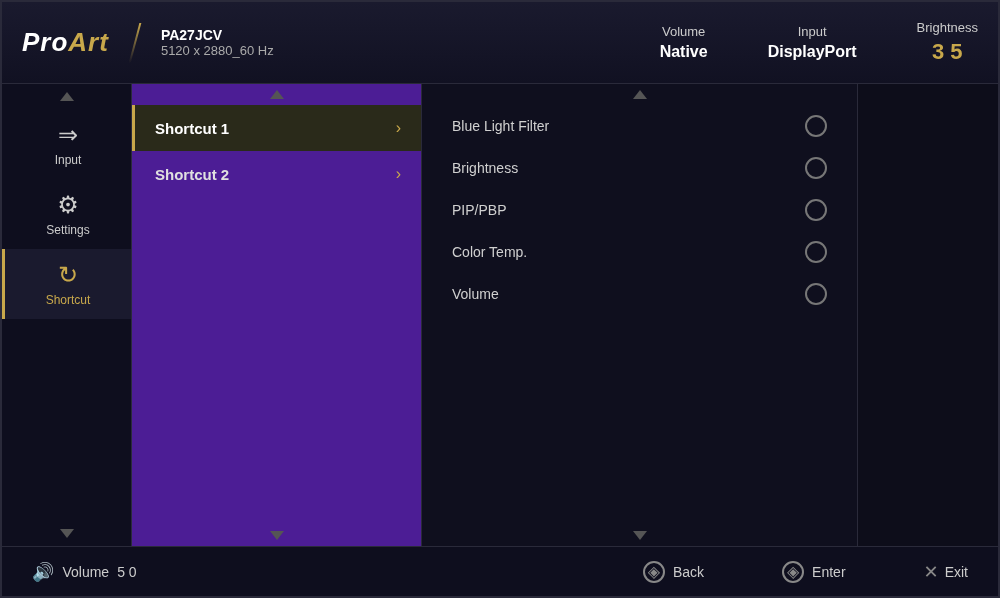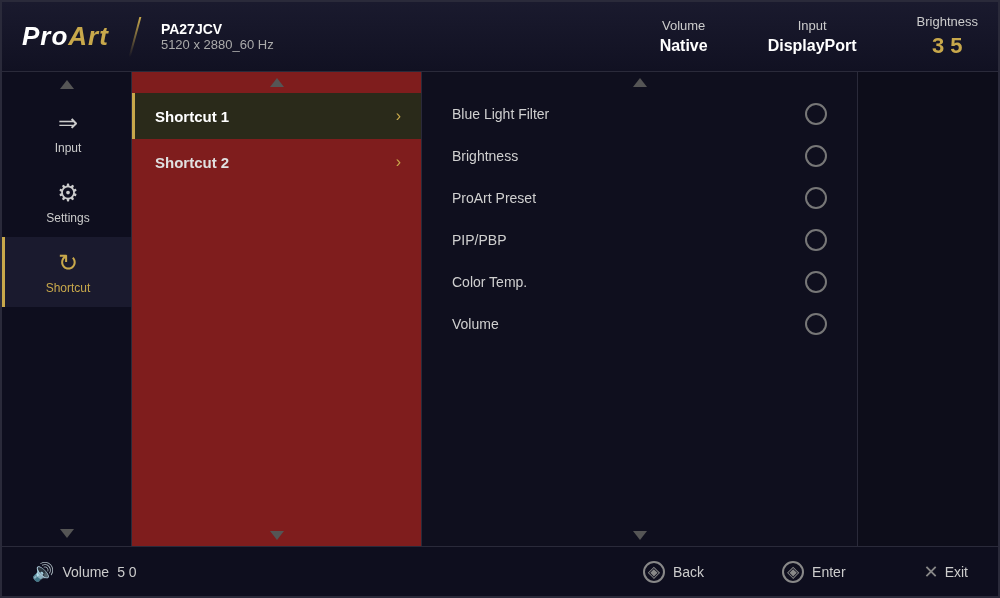--- a/index.html
+++ b/index.html
@@ -22,21 +22,21 @@
       flex-direction: column;
     }
 
     
     .header {
       display: flex;
       align-items: center;
       background: linear-gradient(to bottom, #1a1a2e, #111122);
       border-bottom: 1px solid #2a2a3a;
       padding: 10px 20px;
-      height: 70px;
+      height: 82px;
       flex-shrink: 0;
     }
 
     .logo-area {
       display: flex;
       align-items: center;
       gap: 15px;
       min-width: 200px;
     }
 
@@ -178,21 +178,21 @@
       display: flex;
       justify-content: center;
       padding: 8px 0;
       color: #888;
       margin-top: auto;
     }
 
     
     .menu-panel {
       width: 290px;
-      background: #7f1d1d;
+      background: #4c1d95;
       border-right: 1px solid #2a2a3a;
       display: flex;
       flex-direction: column;
       flex-shrink: 0;
     }
 
     .menu-scroll-up {
       display: flex;
       justify-content: center;
       padding: 6px;
@@ -477,24 +477,20 @@
       <div class="option-item">
         <span class="option-label">Blue Light Filter</span>
         <div class="radio-btn"></div>
       </div>
 
       <div class="option-item">
         <span class="option-label">Brightness</span>
         <div class="radio-btn"></div>
       </div>
 
-      <div class="option-item">
-        <span class="option-label">ProArt Preset</span>
-        <div class="radio-btn"></div>
-      </div>
 
 
       <div class="option-item">
         <span class="option-label">PIP/PBP</span>
         <div class="radio-btn"></div>
       </div>
 
       <div class="option-item">
         <span class="option-label">Color Temp.</span>
         <div class="radio-btn"></div>

